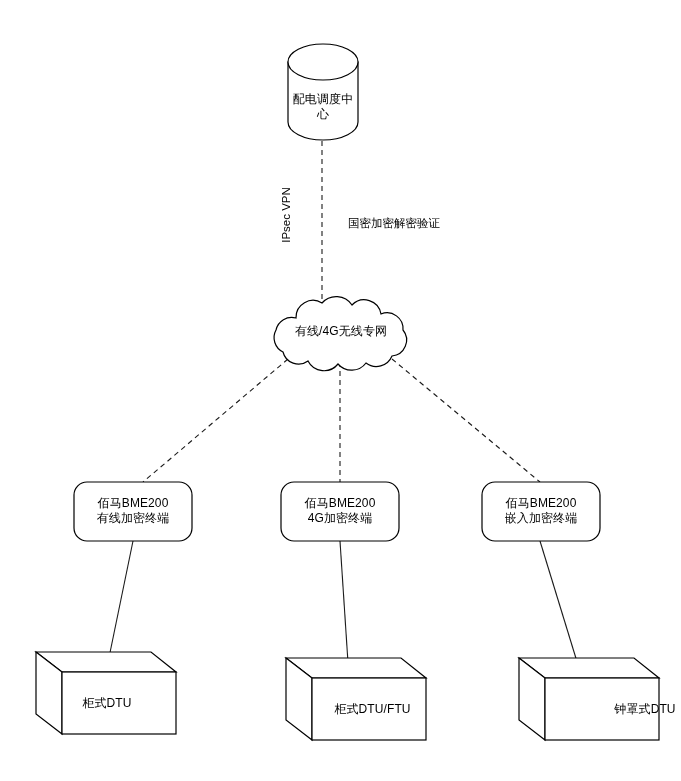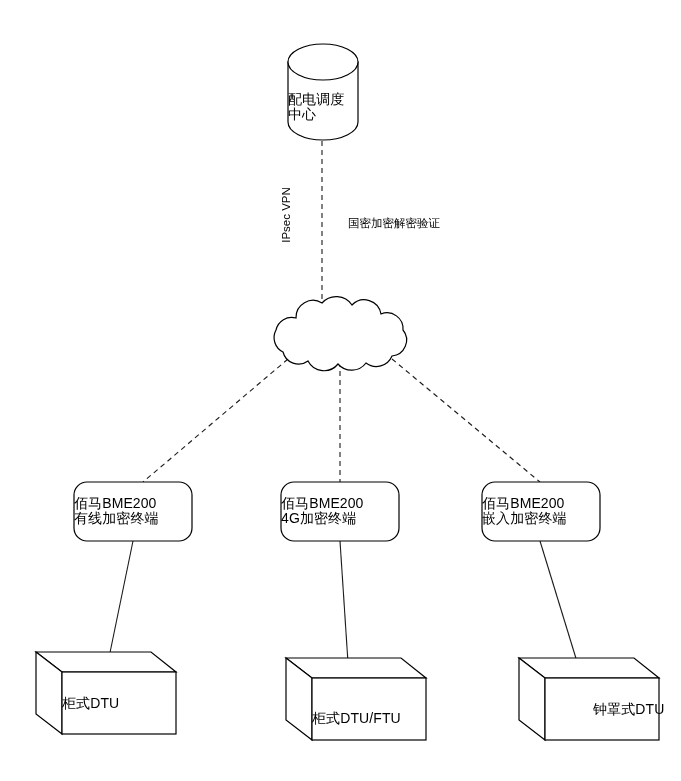--- a/index.html
+++ b/index.html
@@ -43,23 +43,23 @@
     stroke-dasharray: 5 4;
   }
   .edge-solid {
     fill: none;
     stroke: #1a1a1a;
     stroke-width: 1.1;
   }
   .node-label {
     position: absolute;
     color: #000000;
-    font-size: 14px;
+    font-size: 12px;
     line-height: 15px;
-    text-align: left;
+    text-align: center;
     white-space: pre-line;
     letter-spacing: 0.1px;
   }
   .edge-label {
     position: absolute;
     color: #000000;
     font-size: 11.5px;
     line-height: 14px;
     text-align: center;
     white-space: nowrap;
@@ -132,33 +132,34 @@
         <path class="shape-stroke" d="M 519 658 L 545 678 L 659 678 L 634 658 Z"></path>
         <path class="shape-stroke" d="M 519 658 L 519 720 L 545 740 L 545 678 Z"></path>
         <rect class="shape-stroke" x="545" y="678" width="114" height="62"></rect>
       </g>
     </g>
 
   </svg>
 
   <div class="node-label" style="left:288px; top:92px; width:70px;">配电调度中心</div>
 
+  <div class="node-label" style="left:258px; top:324px; width:166px;">有线/4G无线专网</div>
 
   <div class="node-label" style="left:74px; top:496px; width:118px;">佰马BME200
 有线加密终端</div>
 
   <div class="node-label" style="left:281px; top:496px; width:118px;">佰马BME200
 4G加密终端</div>
 
   <div class="node-label" style="left:482px; top:496px; width:118px;">佰马BME200
 嵌入加密终端</div>
 
   <div class="node-label" style="left:62px; top:696px; width:90px;">柜式DTU</div>
 
-  <div class="node-label" style="left:312px; top:702px; width:121px;margin-top:9px;">柜式DTU/FTU</div>
+  <div class="node-label" style="left:312px; top:702px; width:121px;">柜式DTU/FTU</div>
 
   <div class="node-label" style="left:545px; top:702px; width:104px;padding-left:48px;">钟罩式DTU</div>
 
   <div class="edge-label vertical" style="left:256px; top:208px; width:60px;">IPsec VPN</div>
 
   <div class="edge-label" style="left:348px; top:216px; width:110px; text-align:left;">国密加密解密验证</div>
 
 </div>
 
 </body></html>

